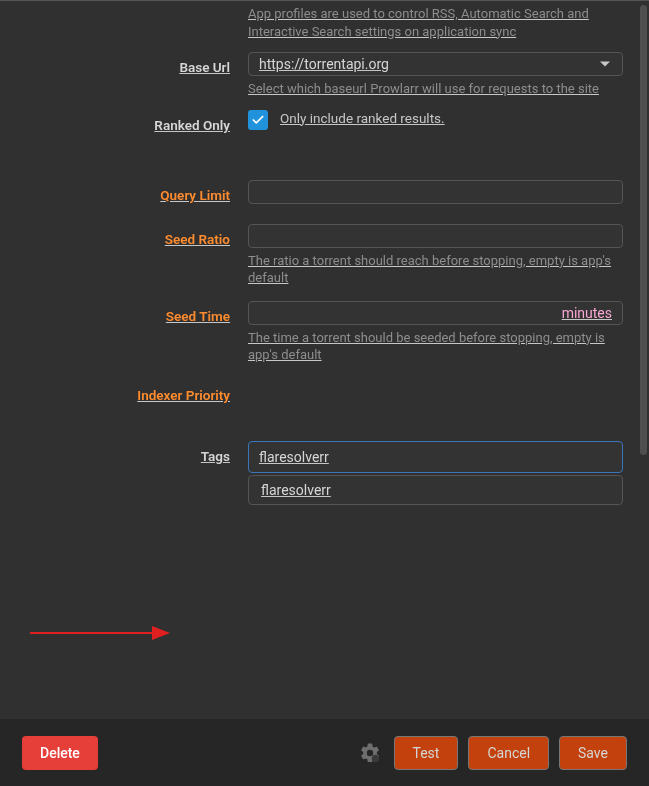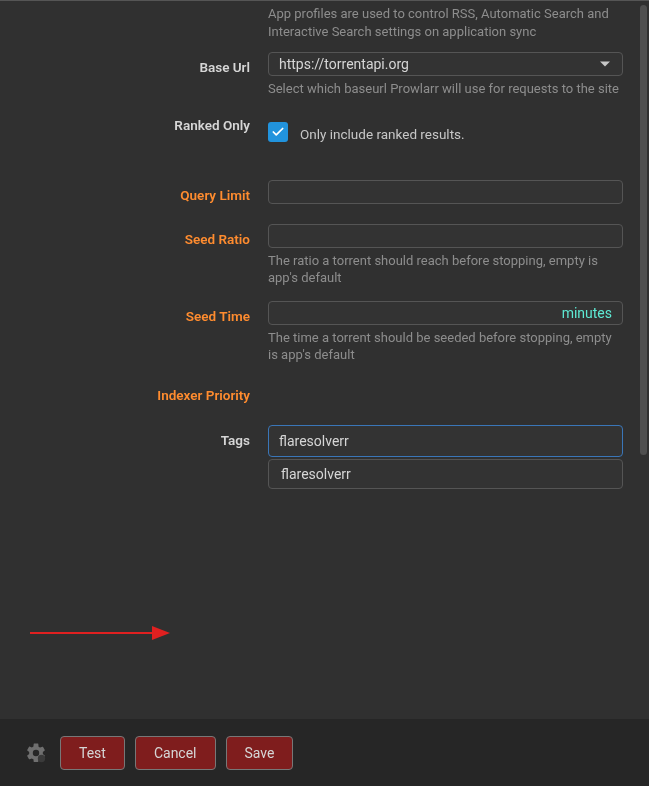--- a/index.html
+++ b/index.html
@@ -20,22 +20,23 @@
     background: #303030;
     border-top: 1px solid #555;
   }
   .scroll-area {
     position: absolute;
     top: 0;
     left: 0;
     right: 0;
     bottom: 68px;
     overflow: hidden;
-    padding: 0 26px 20px 36px;
-    box-sizing: border-box;
+    padding: 0 26px 20px 16px;
+    box-sizing: border-box;
+    text-decoration: underline;
   }
   .row {
     display: flex;
     align-items: flex-start;
     margin-top: 12px;
   }
   .label-col {
     flex: 0 0 232px;
     text-align: right;
     padding-right: 18px;
@@ -72,21 +73,21 @@
   .input input {
     background: transparent;
     border: none;
     outline: none;
     color: #d6d6d6;
     font-size: 14px;
     width: 100%;
     font-family: inherit;
   }
   .input .suffix {
-    color: #5eead4;
+    color: #f9a8d4;
     padding-left: 8px;
   }
   .select .caret {
     position: absolute;
     right: 12px;
     top: 50%;
     transform: translateY(-50%);
     width: 0; height: 0;
     border-left: 5px solid transparent;
     border-right: 5px solid transparent;
@@ -99,21 +100,21 @@
     width: 20px;
     height: 20px;
     background: #2193dd;
     border-radius: 3px;
     vertical-align: middle;
     position: relative;
   }
   .checkbox svg { width: 14px; height: 14px; }
   .check-row {
     display: flex;
-    align-items: flex-end;
+    align-items: flex-start;
     gap: 12px;
     height: 32px;
   }
   .tags-input {
     border: 1.5px solid #3a76b8;
     background: #333;
     border-radius: 4px;
     padding: 4px 8px;
     display: flex;
     align-items: center;
@@ -158,21 +159,21 @@
   .btn {
     height: 34px;
     padding: 0 18px;
     border-radius: 4px;
     font-size: 14px;
     display: inline-flex;
     align-items: center;
     justify-content: center;
     cursor: pointer;
     box-sizing: border-box;
-    background: #7f1d1d;
+    background: #c2410c;
     color: #d6d6d6;
     border: 1px solid #777;
   }
   .btn.danger {
     background: #e63f3a;
     border: none;
     color: #fff;
     font-weight: 500;
   }
   .spinner-btn {
@@ -269,41 +270,42 @@
           <span class="suffix">minutes</span>
         </div>
         <div class="helper">The time a torrent should be seeded before stopping, empty is app's default</div>
       </div>
     </div>
 
     <div class="row" style="margin-top:16px">
       <div class="label-col orange">Indexer Priority</div>
     </div>
 
-    <div class="row" style="margin-top:22px; position:relative;">
+    <div class="row" style="margin-top:38px; position:relative;">
       <div class="label-col">Tags</div>
       <div class="field-col" style="position:relative;">
         <div class="tags-input">
           <input type="text" value="flaresolverr" style="">
         </div>
         <div class="tags-dropdown">flaresolverr</div>
         <div class="helper" style="position:relative; margin-top:4px; z-index:-1;">is synced to, or just to organize your indexers.</div>
       </div>
     </div>
 
   </div>
 
   <div class="scrollbar"></div>
 
   <svg class="red-arrow" viewBox="0 0 140 20">
     <line x1="0" y1="10" x2="126" y2="10" stroke="#e02020" stroke-width="2"></line>
     <polygon points="140,10 122,3 122,17" fill="#e02020"></polygon>
   </svg>
 
   <div class="footer">
+    <div class="btn danger">Delete</div>
     <div class="footer-right">
       <span class="spinner-btn">
         <svg viewBox="0 0 24 24">
           <path fill="#6f6f6f" d="M19.4 13a7.5 7.5 0 0 0 .1-1 7.5 7.5 0 0 0-.1-1l2.1-1.6a.5.5 0 0 0 .1-.6l-2-3.5a.5.5 0 0 0-.6-.2l-2.5 1a7.6 7.6 0 0 0-1.7-1L14.5 2a.5.5 0 0 0-.5-.4h-4a.5.5 0 0 0-.5.4L9.2 5a7.6 7.6 0 0 0-1.7 1l-2.5-1a.5.5 0 0 0-.6.2l-2 3.5a.5.5 0 0 0 .1.6L4.6 11a7.5 7.5 0 0 0-.1 1 7.5 7.5 0 0 0 .1 1l-2.1 1.6a.5.5 0 0 0-.1.6l2 3.5a.5.5 0 0 0 .6.2l2.5-1a7.6 7.6 0 0 0 1.7 1l.3 2.6a.5.5 0 0 0 .5.4h4a.5.5 0 0 0 .5-.4l.3-2.6a7.6 7.6 0 0 0 1.7-1l2.5 1a.5.5 0 0 0 .6-.2l2-3.5a.5.5 0 0 0-.1-.6Zm-7.4 2.5A3.5 3.5 0 1 1 15.5 12 3.5 3.5 0 0 1 12 15.5Z"></path>
           <circle cx="18" cy="18" r="4" fill="#3a3a3a"></circle>
         </svg>
       </span>
       <div class="btn">Test</div>
       <div class="btn">Cancel</div>
       <div class="btn">Save</div>

